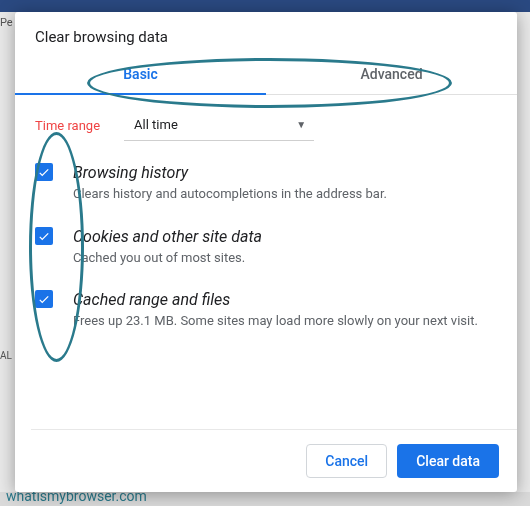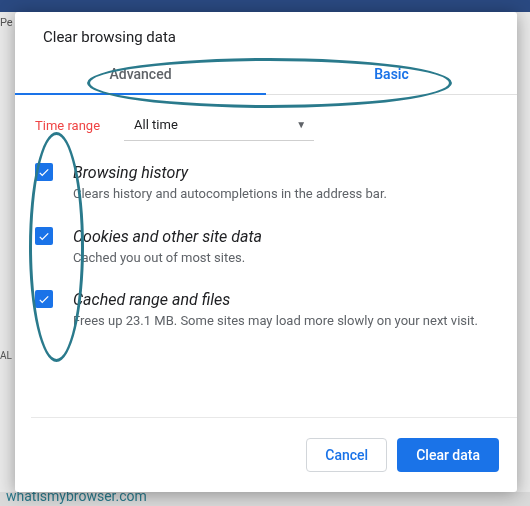--- a/index.html
+++ b/index.html
@@ -34,21 +34,20 @@
     width: 502px; height: 480px;
     background: #fff;
     border-radius: 3px;
     box-shadow: 0 2px 18px rgba(0,0,0,0.35);
     display: flex; flex-direction: column;
   }
   .dialog-title {
     padding: 16px 20px 10px 20px;
     font-size: 15px;
     color: #202124;
-    margin-left: 8px;
   }
   .tabs {
     display: flex;
     border-bottom: 1px solid #e0e0e0;
     position: relative;
   }
   .tab {
     flex: 1;
     text-align: center;
     padding: 10px 0 12px 0;
@@ -102,21 +101,21 @@
     margin-right: 20px;
     margin-top: 0px;
     display: flex; align-items: center; justify-content: center;
     cursor: pointer;
   }
   .cb svg { width: 14px; height: 14px; }
   .opt-text .opt-title { font-size: 16px; color: #202124; margin-bottom: 3px; font-style: italic; }
   .opt-text .opt-desc { font-size: 13px; color: #5f6368; line-height: 1.35; }
   .footer {
     border-top: 1px solid #e8e8e8;
-    padding: 20px 18px;
+    padding: 14px 18px;
     display: flex; justify-content: flex-end; gap: 10px; margin-left: 16px;
   }
   .btn {
     height: 34px;
     padding: 0 18px;
     border-radius: 4px;
     font-size: 14px;
     font-weight: 500;
     cursor: pointer;
     display: inline-flex; align-items: center; justify-content: center;
@@ -149,22 +148,22 @@
 <div class="bg-strip"></div>
 <div class="bg-left-text">Pe</div>
 <div class="bg-left-text2">AL</div>
 <div class="watermark">whatismybrowser.com</div>
 
 <div class="dialog">
 
   <div class="dialog-title">Clear browsing data</div>
 
   <div class="tabs">
+    <div class="tab active">Basic</div>
     <div class="tab">Advanced</div>
-    <div class="tab active">Basic</div>
     <div class="tab-indicator"></div>
   </div>
 
   <div class="body-area">
 
     <div class="time-row">
       <span class="time-label">Time range</span>
       <div class="dropdown">
         <span>All time</span>
         <span class="chev">▼</span>

